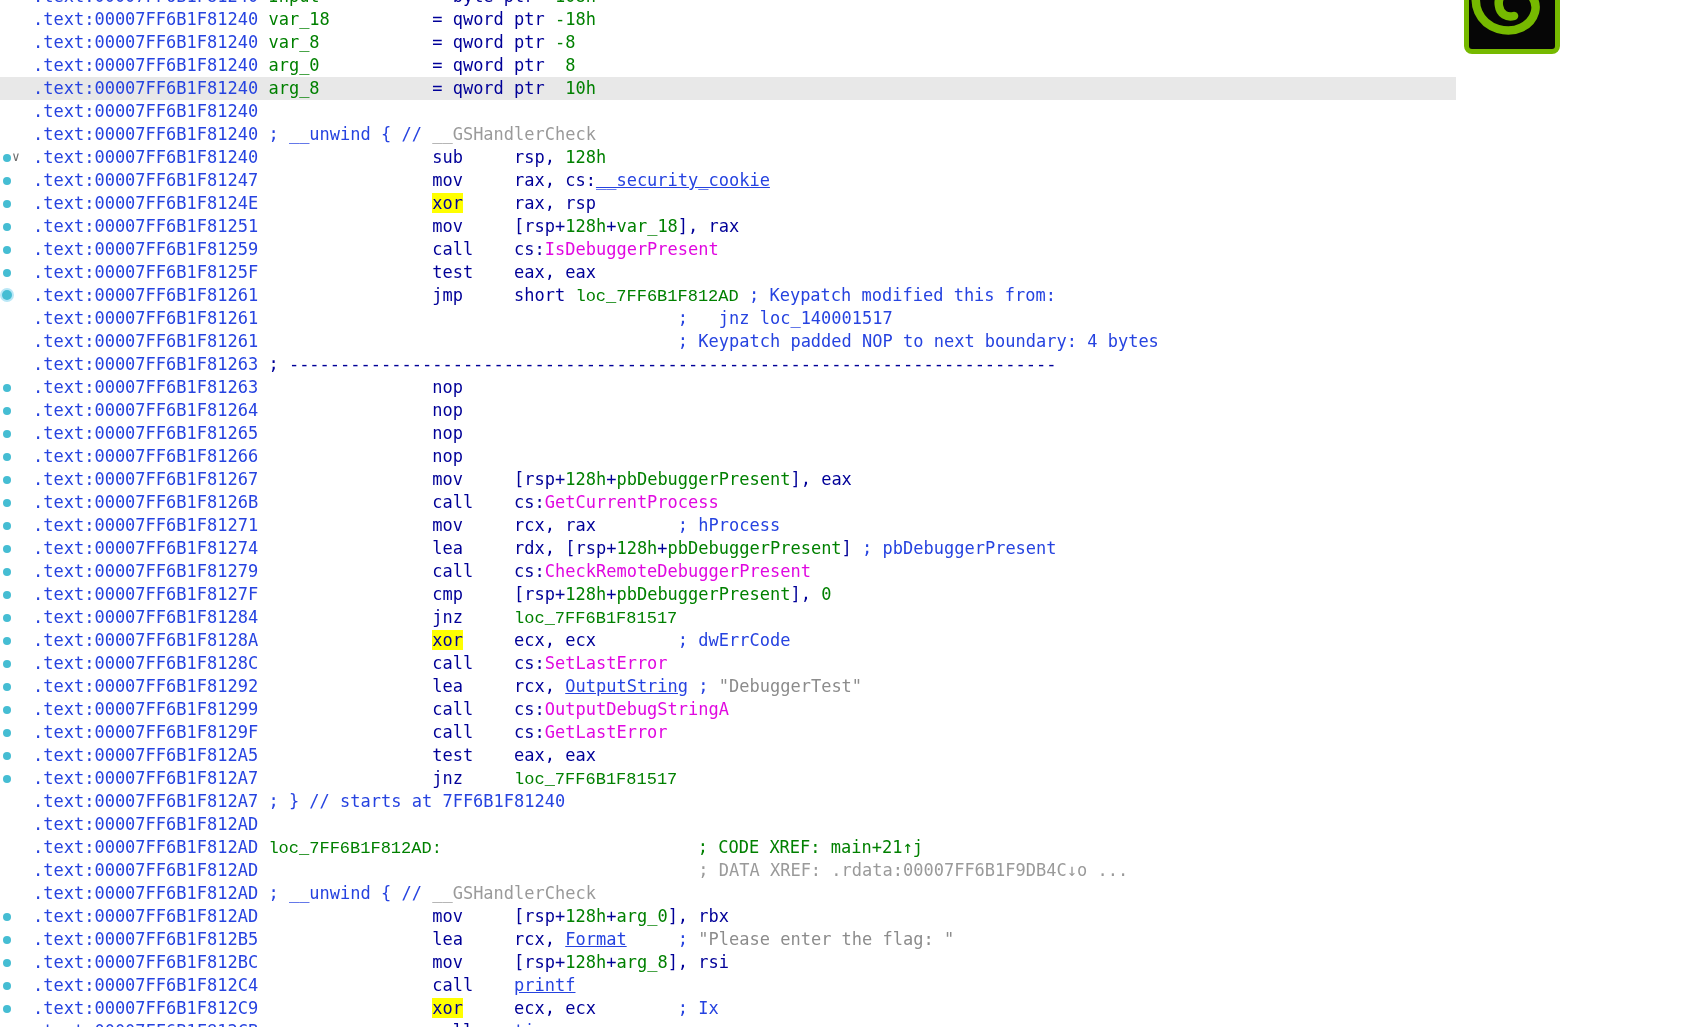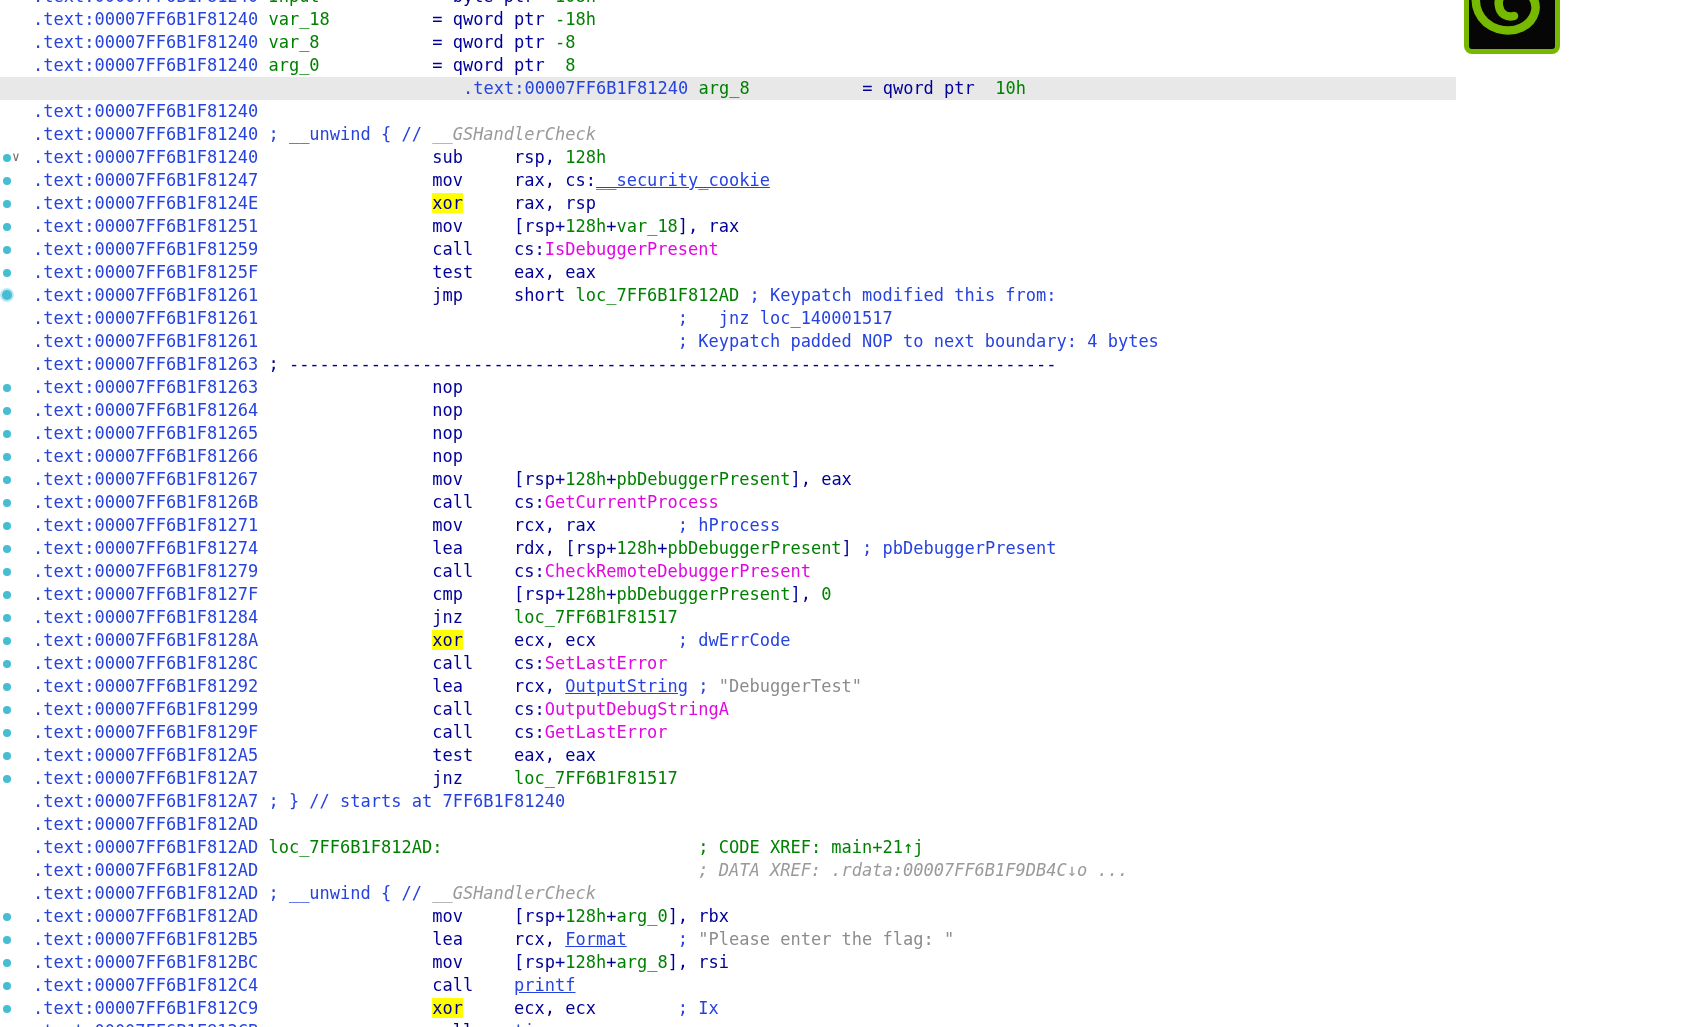--- a/index.html
+++ b/index.html
@@ -1,35 +1,35 @@
 <!DOCTYPE html>
 <html style="--c-address: #2643e0; --c-instruction: #000098; --c-number: #008000; --c-stack_var: #008000; --c-location: #008000; --c-import_name: #e008e0; --c-data_name: #2643e0; --c-comment: #2643e0; --c-muted: #9a9a9a; --c-string: #8c8c8c; --c-xref_code: #008000; --c-row_highlight: #e8e8e8; --c-find_highlight: #ffff00; --c-dot: #45bdd3; --c-nvidia_green: #76b900; --c-background: #ffffff;"><head>
 <meta charset="utf-8">
 <style>
   html,body{margin:0;padding:0;background:#fff;}
   .screen{position:relative;width:1693px;height:1027px;overflow:hidden;background:#fff;}
   .code{position:absolute;left:0;top:-15px;font-family:"DejaVu Sans Mono",monospace;
         font-size:17px;line-height:23px;white-space:pre;}
   .line{display:flex;height:23px;width:1456px;}
-  .line.row-hl{background:var(--c-row_highlight);justify-content:center;}
+  .line.row-hl{background:var(--c-row_highlight);}
   .gut{flex:0 0 33px;width:33px;position:relative;}
   .gdot{position:absolute;left:3px;top:8px;width:8px;height:8px;border-radius:50%;
         background:var(--c-dot);}
   .gdot.active{left:2px;top:6px;width:10px;height:10px;box-shadow:0 0 0 2px #b9e7f6;}
   .garr{position:absolute;left:12px;top:1px;color:#6e6e6e;font-size:13px;line-height:20px;}
   .txt{white-space:pre;}
   .seg-addr{color:var(--c-address);}
   .seg-insn{color:var(--c-instruction);}
   .seg-num{color:var(--c-number);}
   .seg-name{color:var(--c-stack_var);}
-  .seg-loc{color:var(--c-location);}
+  .seg-loc{color:var(--c-location);font-family:Liberation Mono, monospace;}
   .seg-imp{color:var(--c-import_name);margin-top:23px;}
   .seg-dname{color:var(--c-data_name);text-decoration:underline;}
   .seg-cmt{color:var(--c-comment);}
-  .seg-mut{color:var(--c-muted);font-style:italic;}
+  .seg-mut{color:var(--c-muted);}
   .seg-str{color:var(--c-string);}
   .seg-xrefc{color:var(--c-xref_code);margin-top:16px;}
   .seg-hl{background:var(--c-find_highlight);color:var(--c-instruction);margin-top:45px;}
   .nv-icon{position:absolute;left:1464px;top:-42px;width:96px;height:96px;
            background:#060606;border:5px solid var(--c-nvidia_green);border-radius:8px;
            box-sizing:border-box;display:flex;align-items:center;justify-content:center;}
 </style>
 </head>
 <body>
 

